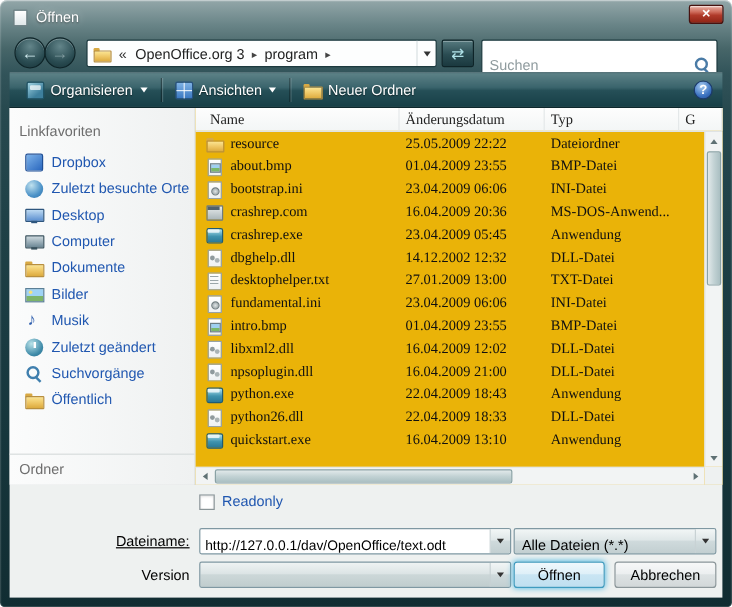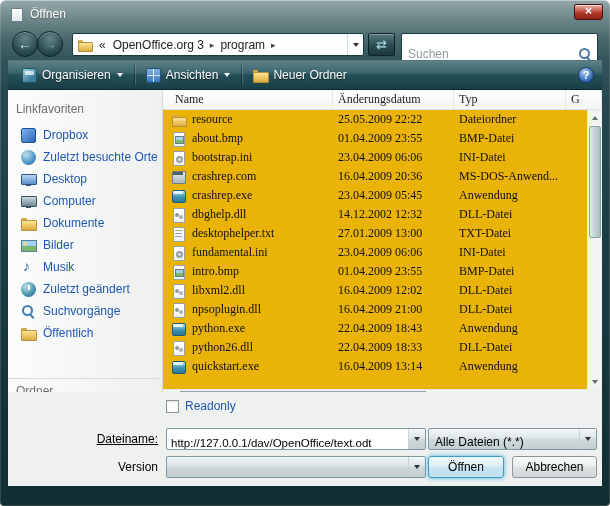--- a/index.html
+++ b/index.html
@@ -150,21 +150,21 @@
   .hs-left{left:0;top:0;bottom:0;width:15px;}
   .hs-right{right:0;top:0;bottom:0;width:15px;}
   .tu{width:0;height:0;border-left:3px solid transparent;border-right:3px solid transparent;border-bottom:4px solid #5f7174;}
   .td{width:0;height:0;border-left:3px solid transparent;border-right:3px solid transparent;border-top:4px solid #5f7174;}
   .tl{width:0;height:0;border-top:3px solid transparent;border-bottom:3px solid transparent;border-right:4px solid #5f7174;}
   .tr{width:0;height:0;border-top:3px solid transparent;border-bottom:3px solid transparent;border-left:4px solid #5f7174;}
   .vs-thumb{position:absolute;left:1px;right:1px;top:16px;height:112px;background:linear-gradient(90deg,#e2e9ea,#c2d2d4 50%,#aabfc2);border:1px solid #8aa2a5;border-radius:2px;}
   .hs-thumb{position:absolute;top:1px;bottom:1px;left:16px;width:248px;background:linear-gradient(#e2e9ea,#c2d2d4 50%,#aabfc2);border:1px solid #8aa2a5;border-radius:2px;}
 
   
-  .footer{position:absolute;left:8px;bottom:20px;width:594px;height:94px;background:#eef1f0;}
+  .footer{position:absolute;left:8px;bottom:8px;width:594px;height:94px;background:#eef1f0;}
   .readonly-row{position:absolute;left:158px;top:7px;display:flex;align-items:center;gap:6px;}
   .checkbox{width:13px;height:13px;background:#fff;border:1px solid #8a9598;box-shadow:inset 0 1px 2px rgba(0,0,0,.12);}
   .readonly-label{color:var(--link_blue,#2057b0);}
   .flabel{position:absolute;left:0;width:150px;text-align:right;color:#000;}
   .lbl-filename{top:40px;text-decoration:underline;}
   .lbl-version{top:68px;}
   .combo{position:absolute;height:22px;border:1px solid #7f98a2;border-radius:2px;display:flex;align-items:flex-end;overflow:hidden;background:#fff;}
   .filename-combo{left:158px;top:36px;width:260px;}
   .filename-combo input{flex:1;border:none;outline:none;font:11.5px "Liberation Sans",sans-serif;color:#000;padding:0 4px;background:transparent;}
   .combo-btn{width:17px;align-self:stretch;border-left:1px solid #c8d2d4;background:linear-gradient(#f2f6f6,#dfe7e8 45%,#cfdadc 50%,#c2cfd1);display:flex;align-items:center;justify-content:center;flex:0 0 17px;}
@@ -391,21 +391,21 @@
       <span>python26.dll</span>
     </div>
     <div class="cell cdate">22.04.2009 18:33</div>
     <div class="cell ctype">DLL-Datei</div>
   </div>
           <div class="frow">
     <div class="cell cname">
       <span class="ic ic-app"></span>
       <span>quickstart.exe</span>
     </div>
-    <div class="cell cdate">16.04.2009 13:14</div>
+    <div class="cell cdate">16.04.2009 13:10</div>
     <div class="cell ctype">Anwendung</div>
   </div>
         </div>
 
       <div class="vscroll">
         <div class="sb-arrow vs-up">
             <span class="tu"></span>
           </div>
         <div class="vs-thumb"></div>
         <div class="sb-arrow vs-down">

